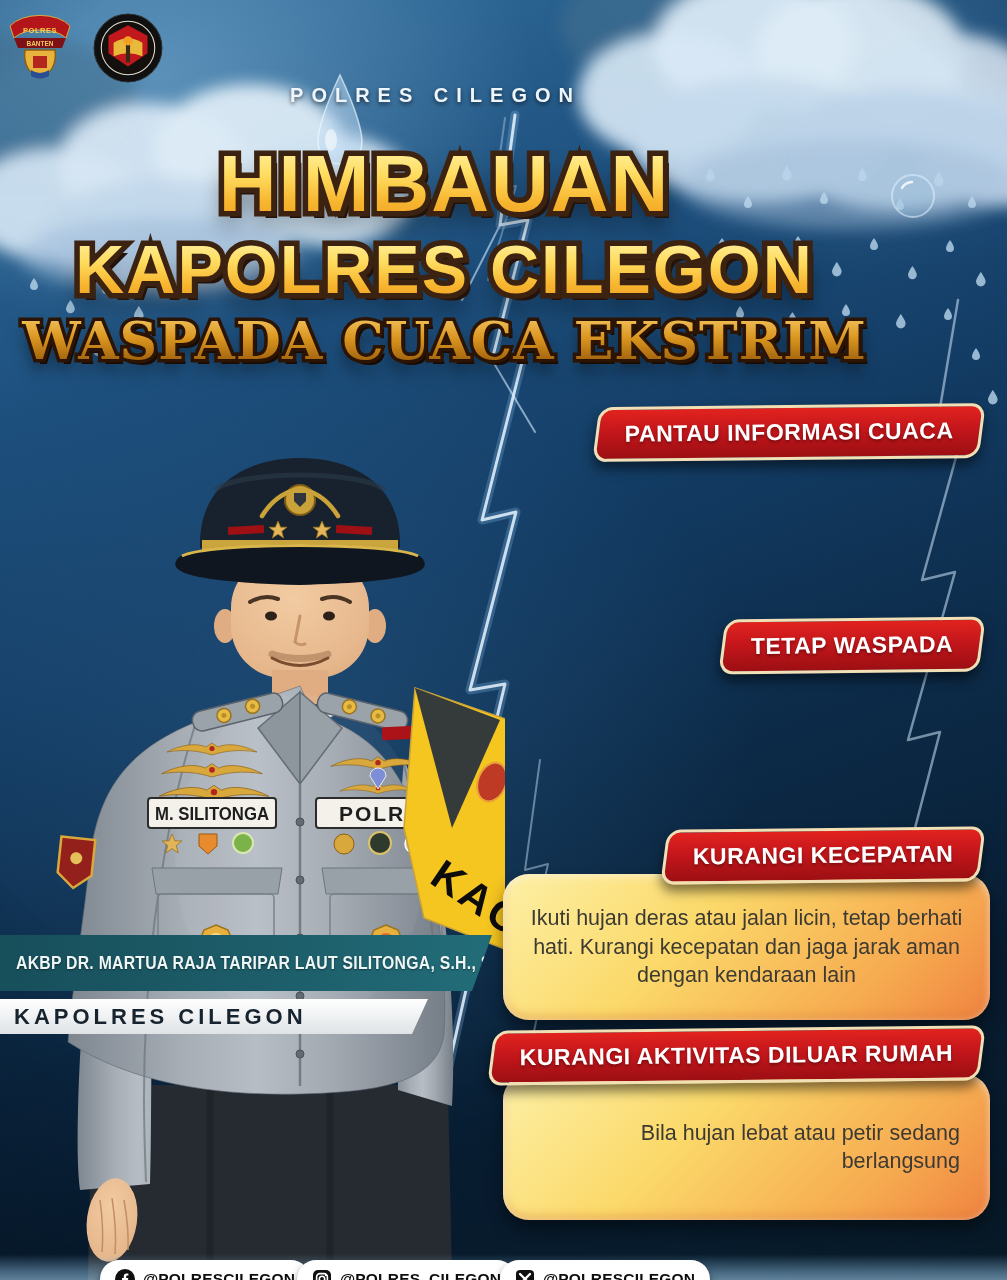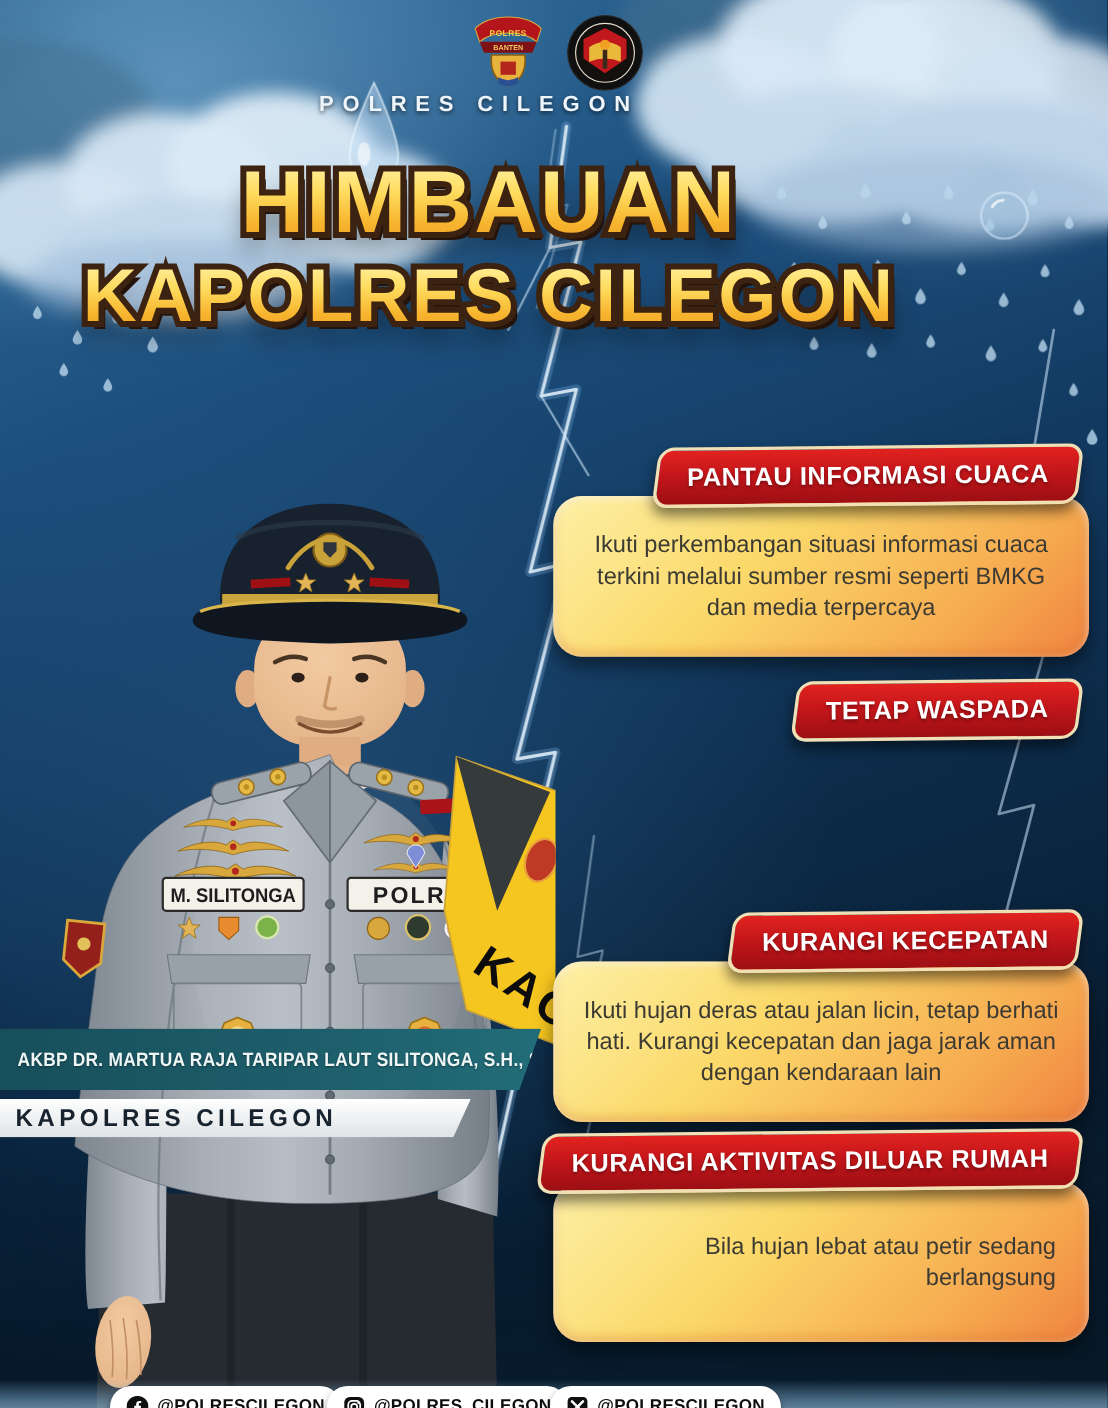--- a/index.html
+++ b/index.html
@@ -10,21 +10,21 @@
       radial-gradient(620px 420px at 16% 6%, rgba(130,180,215,.55) 0%, rgba(130,180,215,0) 60%),
       radial-gradient(520px 380px at 86% 4%, rgba(70,120,160,.45) 0%, rgba(70,120,160,0) 60%),
       radial-gradient(700px 600px at 30% 58%, rgba(60,120,170,.28) 0%, rgba(60,120,170,0) 65%),
       linear-gradient(160deg,#34719f 0%, #1d4f7d 26%, #123a61 45%, #0c2a47 62%, #081e33 80%, #0a2334 100%);
   }
   .vignette{position:absolute;inset:0;z-index:2;pointer-events:none;
     background:radial-gradient(115% 85% at 48% 38%, rgba(0,0,0,0) 55%, rgba(2,8,16,.55) 100%);}
   .sky{position:absolute;inset:0;z-index:1;}
   .officer{position:absolute;left:0;top:430px;width:505px;height:850px;z-index:3;}
   
-  .top-logos{position:absolute;top:12px;left:0;width:1007px;display:flex;justify-content:center;gap:12px;z-index:5;}
+  .top-logos{position:absolute;top:12px;left:0;width:1007px;display:flex;gap:12px;z-index:5;}
   .org-name{position:absolute;top:84px;left:0;width:871px;text-align:center;z-index:5;
     color:#eef5fb;font-size:20px;font-weight:bold;letter-spacing:8px;text-shadow:0 2px 4px rgba(0,0,0,.6);}
   
   .big-title{position:absolute;left:0;width:889px;text-align:center;z-index:5;line-height:1.05;font-weight:bold;}
   .big-title .layer{display:block;width:100%;letter-spacing:2px;}
   .big-title .stroke{-webkit-text-stroke:11px #3c2210;color:#3c2210;text-shadow:6px 7px 0 #24130a, 0 16px 22px rgba(0,0,0,.5);}
   .big-title .fill{position:absolute;left:0;top:0;color:transparent;
     background:linear-gradient(180deg,#fff3ad 0%,#ffdd61 38%,#f7b52e 72%,#ec9e26 100%);
     -webkit-background-clip:text;background-clip:text;}
   .t1{top:142px;font-size:80px;}
@@ -178,20 +178,24 @@
   <div class="org-name">POLRES CILEGON</div>
 
   <div class="big-title t1">
     <span class="layer stroke">HIMBAUAN</span>
     <span class="layer fill">HIMBAUAN</span>
   </div>
   <div class="big-title t2">
     <span class="layer stroke">KAPOLRES CILEGON</span>
     <span class="layer fill">KAPOLRES CILEGON</span>
   </div>
+  <div class="big-title sub">
+    <span class="layer stroke">WASPADA CUACA EKSTRIM</span>
+    <span class="layer fill">WASPADA CUACA EKSTRIM</span>
+  </div>
 
   <svg class="officer" viewBox="0 0 505 850">
     <defs>
       <linearGradient id="jack" x1="0" y1="0" x2="1" y2="0">
         <stop offset="0" stop-color="#7e868f"></stop>
           <stop offset=".3" stop-color="#a6adb5"></stop>
         <stop offset=".5" stop-color="#b7bdc4"></stop>
           <stop offset=".7" stop-color="#a2a9b1"></stop>
         <stop offset="1" stop-color="#767e87"></stop>
       </linearGradient>
@@ -332,23 +336,20 @@
   <div class="band-role">
     <span>KAPOLRES CILEGON</span>
   </div>
 
   <div class="cards">
     <section class="card card-1">
       <div class="card-header-row">
           <div class="card-header">
         <span>PANTAU INFORMASI CUACA</span></div>
         </div>
-      <div class="card-body">
-        <p>Ikuti perkembangan situasi informasi cuaca terkini melalui sumber resmi seperti BMKG dan media terpercaya</p>
-        </div>
     </section>
     <section class="card card-2">
       <div class="card-header-row">
           <div class="card-header">
         <span>TETAP WASPADA</span></div>
         </div>
     </section>
     <section class="card card-3">
       <div class="card-header-row">
           <div class="card-header">

